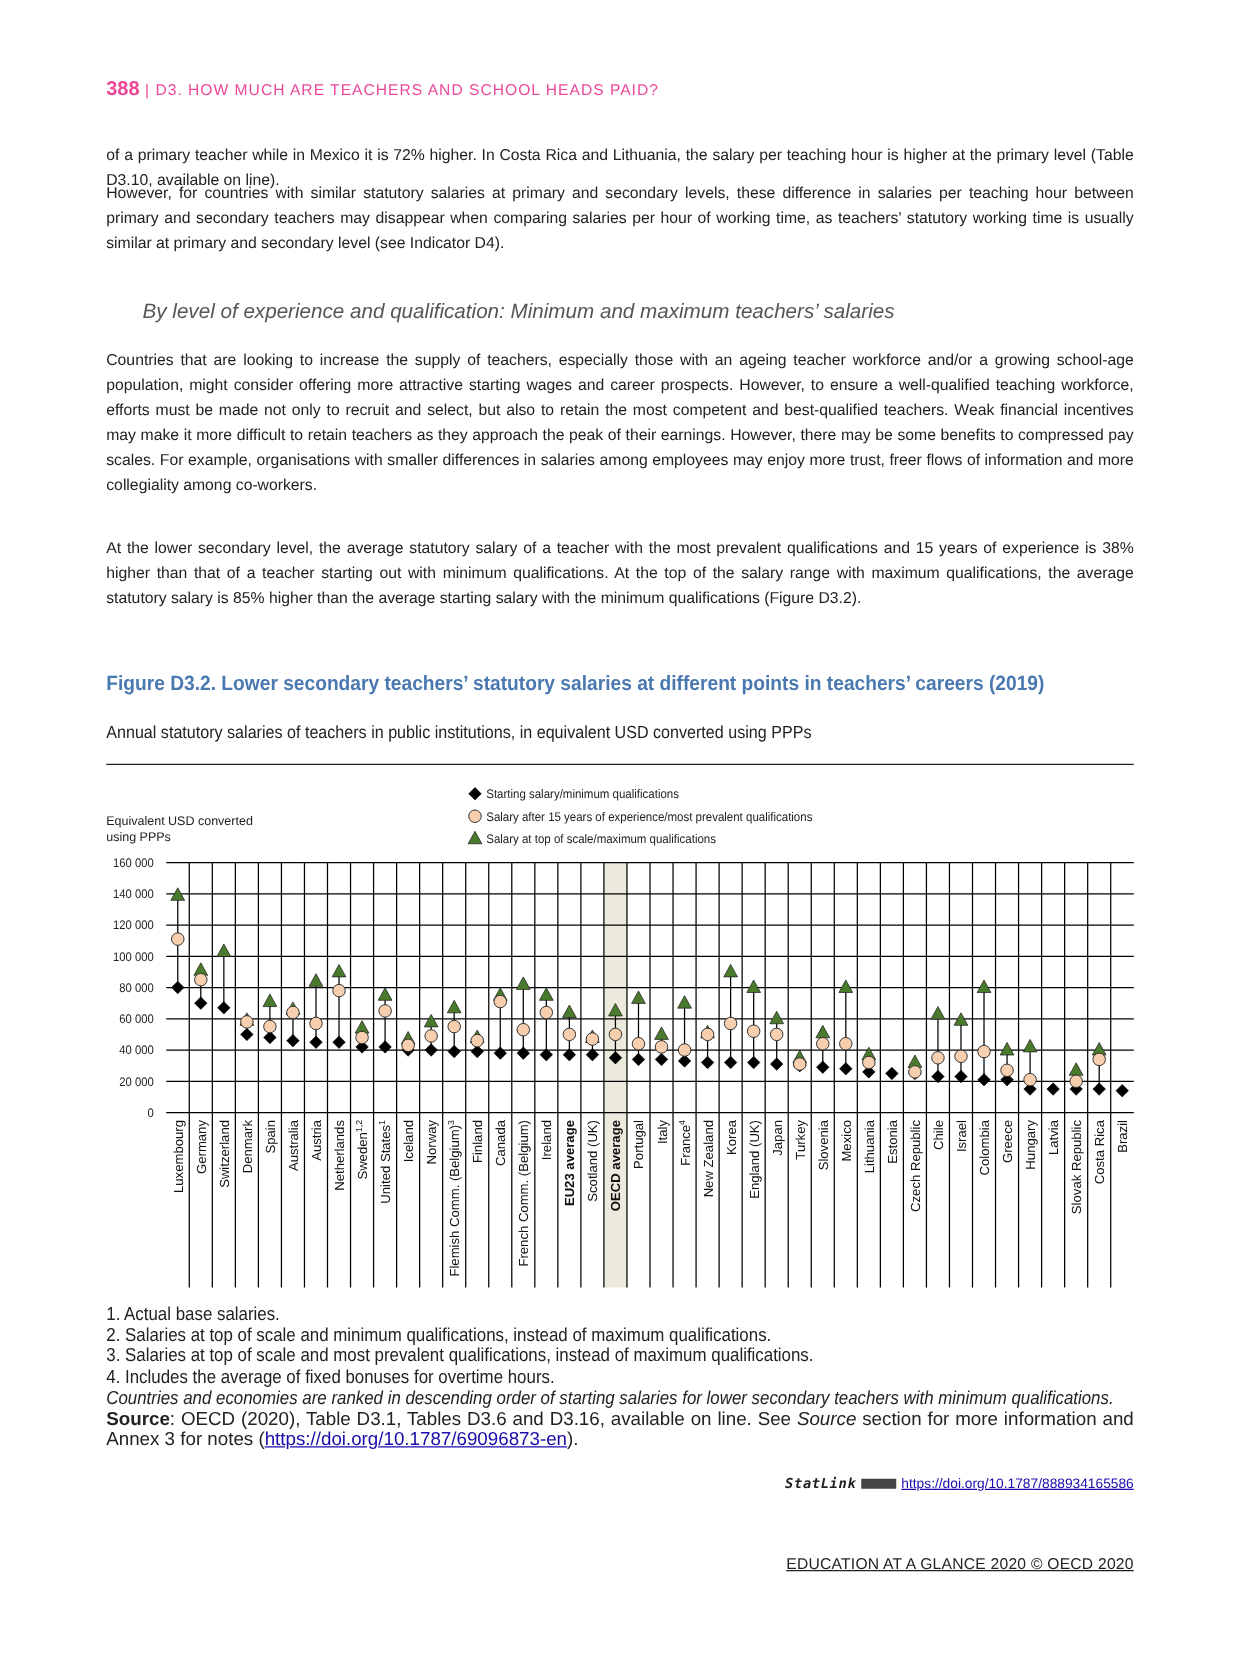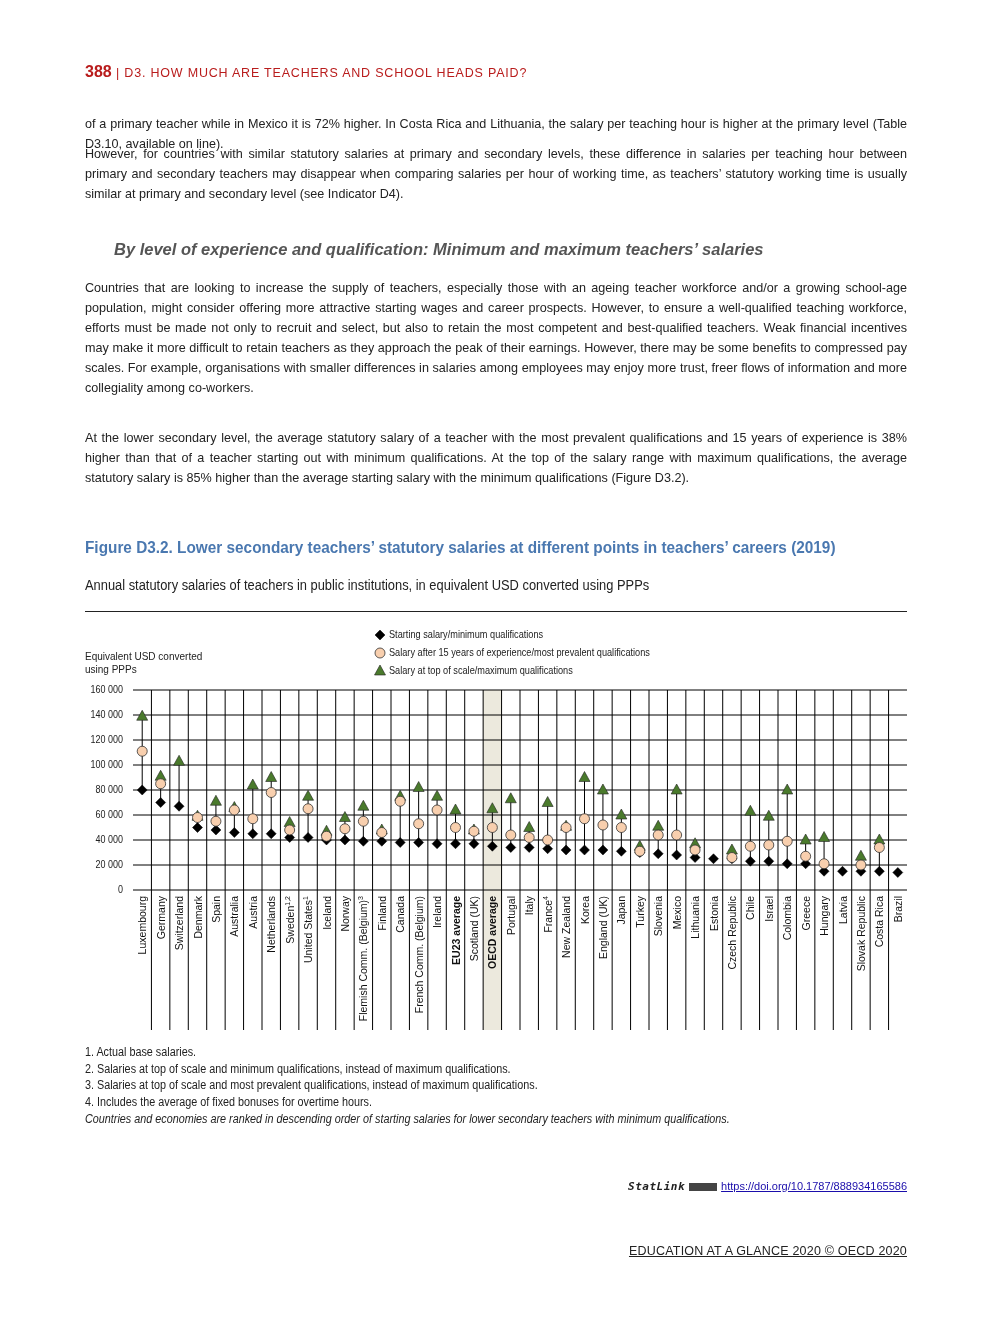--- a/index.html
+++ b/index.html
@@ -1,25 +1,25 @@
 <!DOCTYPE html>
 <html><head>
 <meta charset="utf-8">
 <style>
   html,body{margin:0;padding:0;background:#fff;}
   body{width:992px;height:1323px;position:relative;font-family:"Liberation Sans",sans-serif;color:#222;overflow:hidden;}
-  .hdr{position:absolute;left:85px;top:63px;font-size:12.5px;letter-spacing:0.8px;color:#b91c1c;text-align:right;}
+  .hdr{position:absolute;left:85px;top:63px;font-size:12.5px;letter-spacing:0.8px;color:#ec4899;text-align:right;}
   .hdr .pg{font-weight:bold;font-size:16px;letter-spacing:0;}
   .para{position:absolute;left:85px;width:822px;font-size:12.6px;line-height:20px;text-align:justify;color:#222;margin:0;}
-  .subhead{position:absolute;left:114px;top:240px;font-size:16.5px;font-style:italic;font-weight:bold;color:#555;}
+  .subhead{position:absolute;left:114px;top:240px;font-size:16.5px;font-style:italic;font-weight:normal;color:#555;}
   .figtitle{position:absolute;left:85px;top:538px;font-size:16.5px;font-weight:bold;color:#4a78b0;font-family:"Liberation Sans",sans-serif;transform:scaleX(0.93);transform-origin:left;white-space:nowrap;}
   .figsub{position:absolute;left:85px;top:577px;font-size:14px;color:#222;transform:scaleX(0.92);transform-origin:left;white-space:nowrap;}
   .rule{position:absolute;left:85px;top:611px;width:822px;height:1px;background:#222;}
   #chart{position:absolute;left:0;top:0;}
-  .notes{position:absolute;left:85px;top:1044px;width:822px;font-size:12px;line-height:16.7px;color:#222;}
+  .notes{position:absolute;left:85px;top:1044px;width:822px;font-size:15px;line-height:16.7px;color:#222;}
   .notes div{white-space:nowrap;transform:scaleX(0.9);transform-origin:left;}
   .notes .src{white-space:normal;transform:none;text-align:justify;}
   .notes a{color:#1a0dab;text-decoration:underline;}
   .statlink{position:absolute;right:85px;top:1180px;font-size:11px;text-align:right;}
   .statlink .sl{font-style:italic;font-weight:bold;font-family:"DejaVu Sans Mono",monospace;font-size:11px;letter-spacing:0.5px;}
   .statlink .logo{display:inline-block;width:28px;height:8px;background:#444;margin:0 4px;vertical-align:middle;}
   .statlink a{color:#1a0dab;text-decoration:underline;}
   .footer{position:absolute;right:85px;top:1244px;font-size:12.5px;color:#222;letter-spacing:0.2px;text-decoration:underline;}
 </style>
 </head>
@@ -311,19 +311,20 @@
     <text x="389" y="656.5" font-size="10" font-family="Liberation Sans, sans-serif" fill="#222" transform="scale(0.92,1)" transform-origin="389 653">Salary after 15 years of experience/most prevalent qualifications</text>
     <text x="389" y="674.5" font-size="10" font-family="Liberation Sans, sans-serif" fill="#222" transform="scale(0.92,1)" transform-origin="389 671">Salary at top of scale/maximum qualifications</text>
   </svg>
 
 <div class="notes">
   <div>1. Actual base salaries.</div>
   <div>2. Salaries at top of scale and minimum qualifications, instead of maximum qualifications.</div>
   <div>3. Salaries at top of scale and most prevalent qualifications, instead of maximum qualifications.</div>
   <div>4. Includes the average of fixed bonuses for overtime hours.</div>
   <div style="font-style:italic">Countries and economies are ranked in descending order of starting salaries for lower secondary teachers with minimum qualifications.</div>
+  <div class="src"><b>Source</b><span>: OECD (2020), Table D3.1, Tables D3.6 and D3.16, available on line. See </span><i>Source</i><span> section for more information and Annex 3 for notes (</span><a href="#">https://doi.org/10.1787/69096873-en</a><span>).</span></div>
 </div>
 
 <div class="statlink">
   <span class="sl">StatLink</span><span class="logo"></span><a href="#">https://doi.org/10.1787/888934165586</a>
 </div>
 
 <div class="footer">EDUCATION AT A GLANCE 2020 © OECD 2020</div>
 
 </body></html>

